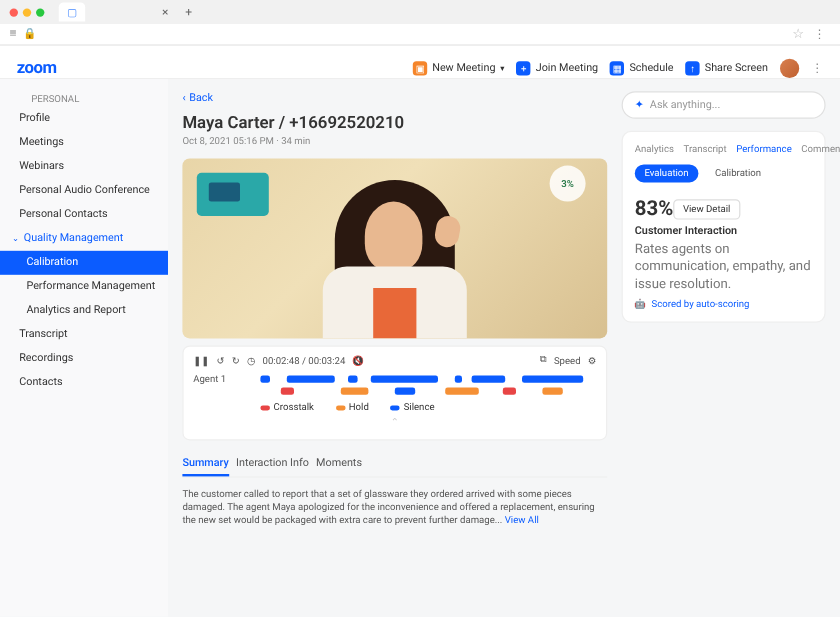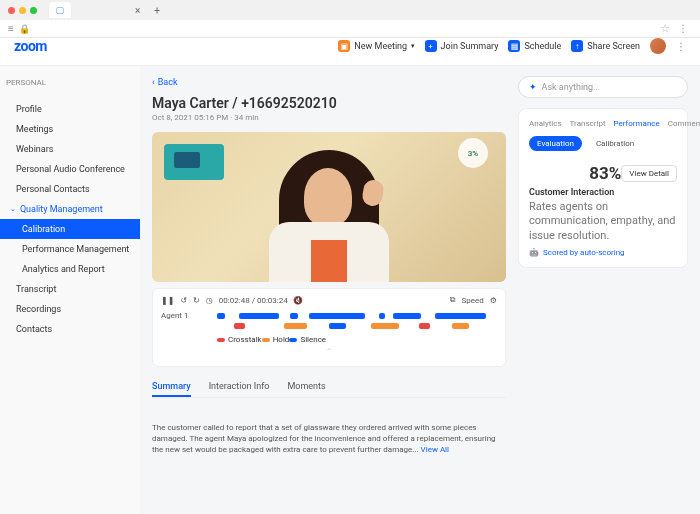--- a/index.html
+++ b/index.html
@@ -3,28 +3,28 @@
 <meta charset="utf-8">
 <style>
 *{box-sizing:border-box;margin:0;padding:0;font-family:-apple-system,BlinkMacSystemFont,"Segoe UI",Roboto,sans-serif}
 body{width:700px;height:514px;overflow:hidden;background:#f5f6f7;font-size:10px;color:#333}
 .chrome{height:20px;background:#f1f1f1;display:flex;align-items:center;padding:0 8px;gap:4px}
 .dot{width:7px;height:7px;border-radius:50%}
 .tab{background:#fff;height:16px;width:22px;border-radius:4px 4px 0 0;margin-left:8px;display:flex;align-items:center;justify-content:center;font-size:9px;color:#4a8cff}
 .tabx{margin-left:60px;color:#666}
 .addr{height:18px;background:#fff;display:flex;align-items:center;padding:0 8px;gap:6px;border-bottom:1px solid #e5e5e5;position:relative}
 .lock{font-size:9px;color:#666}
-.hdr{height:28px;background:#fff;display:flex;align-items:flex-start;padding:0 14px;border-bottom:1px solid #eee;justify-content:space-between}
+.hdr{height:28px;background:#fff;display:flex;align-items:flex-end;padding:0 14px;border-bottom:1px solid #eee;justify-content:space-between}
 .logo{color:#0b5cff;font-weight:700;font-size:14px;letter-spacing:-0.5px}
 .hdr-r{display:flex;gap:10px;align-items:center}
 .hbtn{display:flex;align-items:center;gap:4px;font-size:9px;cursor:pointer}
 .hicon{width:12px;height:12px;border-radius:3px;display:flex;align-items:center;justify-content:center;font-size:8px;color:#fff}
 .body{display:flex;height:448px}
 .side{width:140px;background:#f9f9fa;padding:10px 0;overflow:hidden}
-.sect{color:#888;font-size:8px;padding:2px 6px;margin-bottom:10px}
+.sect{color:#888;font-size:8px;padding:2px 26px;margin-bottom:0}
 .sitem{padding:5px 10px 5px 16px;font-size:9px;cursor:pointer;color:#333}
 .sitem.exp{color:#0b5cff;display:flex;align-items:center;gap:4px;padding-left:10px}
 .sitem.sub{padding-left:22px}
 .sitem.active{background:#0b5cff;color:#fff}
 .main{flex:1;display:flex;padding:10px 12px;gap:12px;overflow:hidden}
 .content{flex:1;min-width:0}
 .back{color:#0b5cff;font-size:9px;cursor:pointer;margin-bottom:8px;display:inline-flex;gap:3px}
 h1{font-size:14px;font-weight:600;margin-bottom:2px}
 .meta{color:#888;font-size:8px;margin-bottom:10px}
 .video{width:100%;height:150px;border-radius:6px;background:linear-gradient(135deg,#e8d5a8 0%,#f0e0b8 40%,#d8c090 100%);position:relative;overflow:hidden;margin-bottom:6px}
@@ -40,40 +40,40 @@
 .player{background:#fff;border:1px solid #eee;border-radius:6px;padding:6px 8px 10px;margin-bottom:10px}
 .pctl{display:flex;align-items:center;gap:6px;font-size:8px;color:#555;margin-bottom:6px}
 .pctl .sp{flex:1}
 .time{font-size:8px;color:#555}
 .track{display:flex;align-items:center;gap:6px;font-size:8px;margin:3px 0}
 .track-lbl{width:50px;color:#555}
 .bars{flex:1;height:6px;position:relative}
 .bar{position:absolute;height:6px;background:#0b5cff;border-radius:2px}
 .bar.o{background:#f59035}
 .bar.r{background:#e84545}
-.legend{display:flex;gap:0;font-size:8px;margin-top:6px;padding-left:56px}
+.legend{display:flex;gap:18px;font-size:8px;margin-top:6px;padding-left:56px}
 .lg{display:flex;align-items:center;gap:3px}
 .ldot{width:8px;height:4px;border-radius:2px}
 .badge{background:#f0f0f0;padding:1px 4px;border-radius:2px;font-size:7px;margin-left:3px}
-.tabs{display:flex;gap:18px;border-bottom:1px solid #eee;margin-bottom:24px}
+.tabs{display:flex;gap:6px;border-bottom:1px solid #eee;margin-bottom:8px}
 .tabi{font-size:9px;padding:4px 0;cursor:pointer;color:#555}
 .tabi.on{color:#0b5cff;border-bottom:2px solid #0b5cff;font-weight:500}
 .desc{font-size:8px;color:#555;line-height:1.4}
 .desc .va{color:#0b5cff;cursor:pointer}
 .right{width:170px;display:flex;flex-direction:column;gap:10px}
 .ask{background:#fff;border:1px solid #e0e0e0;border-radius:14px;padding:5px 10px;font-size:9px;color:#999;cursor:text;display:flex;gap:5px;align-items:center}
 .panel{background:#fff;border:1px solid #eee;border-radius:8px;padding:10px}
 .ptabs{display:flex;gap:8px;font-size:8px;margin-bottom:8px;color:#888}
 .ptabs span{cursor:pointer}
 .ptabs .on{color:#0b5cff}
 .pills{display:flex;gap:6px;margin-bottom:12px}
 .pill{padding:3px 8px;border-radius:10px;font-size:8px;cursor:pointer}
 .pill.on{background:#0b5cff;color:#fff}
 .pill.off{color:#555}
-.score{font-size:17px;font-weight:700;margin-bottom:4px;display:flex;justify-content:flex-end;align-items:center}
+.score{font-size:17px;font-weight:700;margin-bottom:4px;display:flex;justify-content:flex-start;align-items:center}
 .vdbtn{font-size:8px;border:1px solid #ddd;border-radius:4px;padding:3px 7px;font-weight:400;cursor:pointer}
 .stitle{font-size:9px;font-weight:600;margin-bottom:3px}
 .sdesc{font-size:11px;color:#777;line-height:1.3;margin-bottom:5px}
 .auto{font-size:8px;color:#0b5cff;display:flex;gap:4px;align-items:center}
 .chev{font-size:7px}
 .avatar{width:16px;height:16px;border-radius:50%;background:linear-gradient(135deg,#d88050,#c06030)}
 .star{color:#bbb;position:absolute;right:30px;font-size:11px}
 .dots3{color:#888;position:absolute;right:12px}
 </style>
 </head>
@@ -97,21 +97,21 @@
 <div class="hdr">
   <div class="logo">zoom</div>
   <div class="hdr-r">
     <div class="hbtn">
       <span class="hicon" style="background:#f5852a">▣</span>
       <span>New Meeting</span>
       <span class="chev">▾</span>
     </div>
     <div class="hbtn">
       <span class="hicon" style="background:#0b5cff">+</span>
-      <span>Join Summary</span>
+      <span>Join Meeting</span>
     </div>
     <div class="hbtn">
       <span class="hicon" style="background:#0b5cff">▦</span>
       <span>Schedule</span>
     </div>
     <div class="hbtn">
       <span class="hicon" style="background:#0b5cff">↑</span>
       <span>Share Screen</span>
     </div>
     <div class="avatar"></div>

